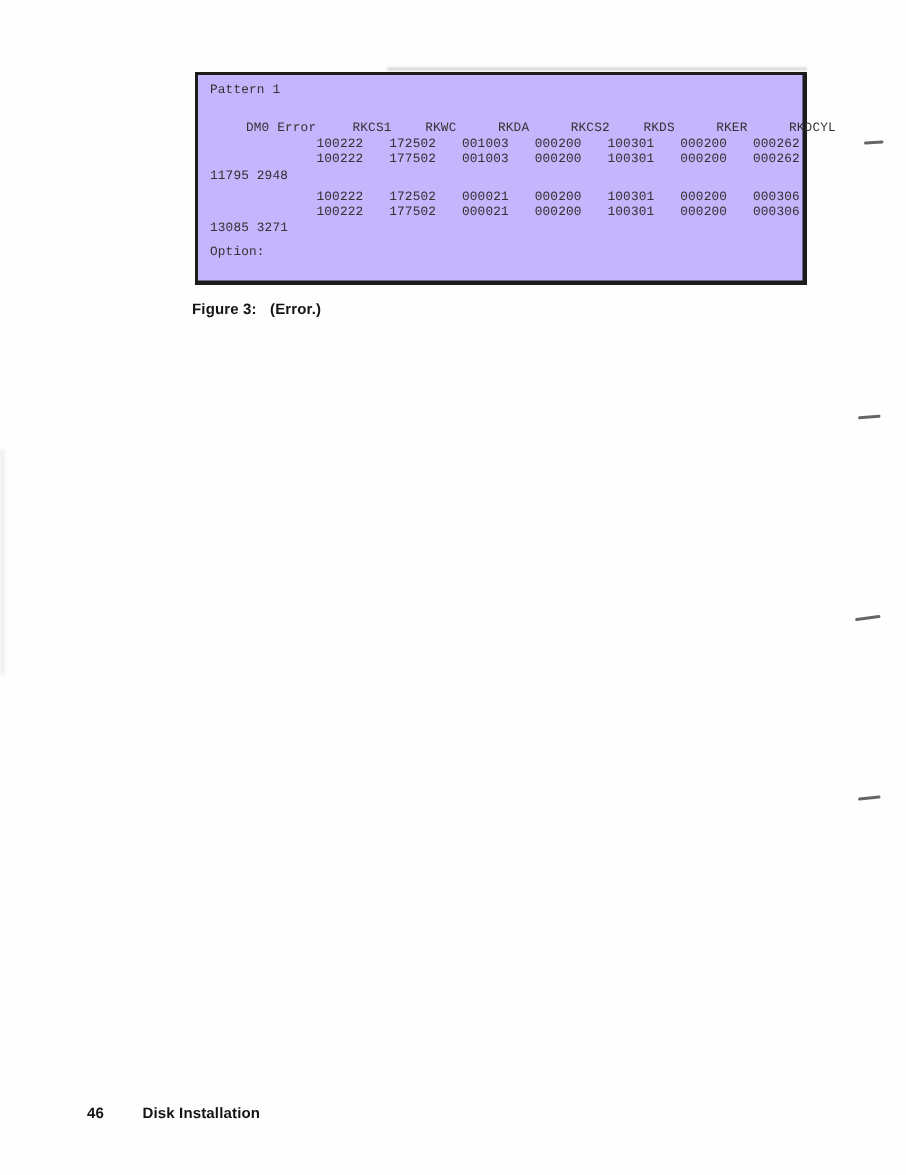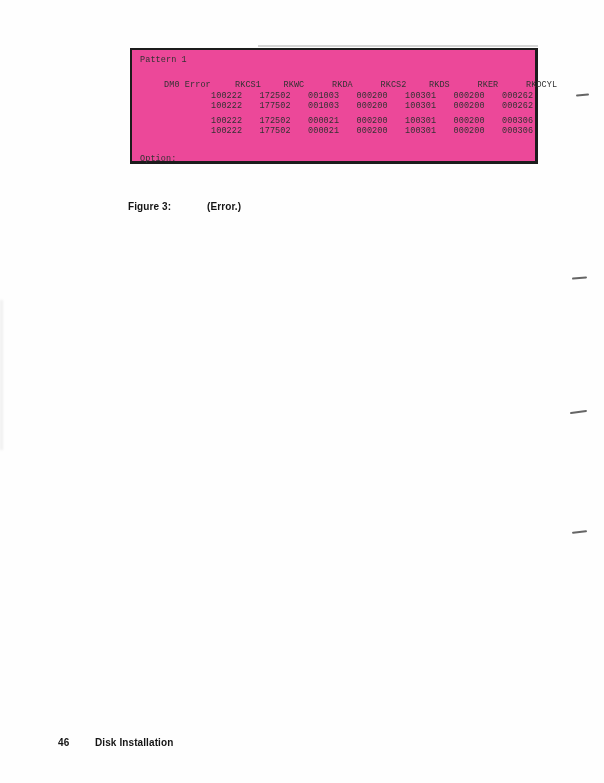--- a/index.html
+++ b/index.html
@@ -8,54 +8,53 @@
     position: relative;
     background: #fefefe;
     overflow: hidden;
     font-family: "Liberation Sans", sans-serif;
   }
 
   
   .terminal-box {
     position: absolute;
     left: 130px; top: 48px;
-    width: 408px; height: 116px;
+    width: 408px; height: 142px;
     border: 2px solid #1c1c1c;
     border-right-width: 3px;
     border-bottom-width: 3px;
-    background: #ec4899;
+    background: #c4b5fd;
     padding: 5px 0 0 8px;
   }
   .term-line {
     display: flex;
     height: 10.4px;
     font-family: "Liberation Mono", "DejaVu Sans Mono", monospace;
     font-size: 8.5px;
     line-height: 10.4px;
     color: #323232;
     white-space: pre;
     letter-spacing: 0.1px;
   }
   .term-line .lab { display: inline-block; width: 71px; flex: 0 0 71px; }
   .term-line .col { display: inline-block; width: 48.5px; flex: 0 0 48.5px; }
   .term-header { margin-top: 15px; margin-left: 24px; }
   .term-gap-top { margin-top: 4px; }
-  .term-option { margin-top: 18px; }
+  .term-option { margin-top: 6px; }
 
   
   .caption {
     position: absolute;
     left: 128px; top: 199px;
     display: flex;
     font-weight: bold;
     font-size: 10px;
     line-height: 15.5px;
     color: #141414;
     letter-spacing: 0.1px;
-    gap: 27px;
   }
   .caption .fig-label { width: 52px; flex: 0 0 52px; white-space: nowrap; }
   .caption .cap-lines div { white-space: nowrap; }
 
   
   .footer {
     position: absolute;
     left: 58px; top: 737px;
     display: flex;
     font-weight: bold;
@@ -102,25 +101,27 @@
 
   <div class="terminal-box">
     <div class="term-line"><span>Pattern 1</span></div>
 
     <div class="term-line term-header"><span class="lab">DM0 Error</span><span class="col">RKCS1</span><span class="col">RKWC</span><span class="col">RKDA</span><span class="col">RKCS2</span><span class="col">RKDS</span><span class="col">RKER</span><span class="col">RKDCYL</span></div>
 
     <div class="term-line"><span class="lab"></span><span class="col">100222</span><span class="col">172502</span><span class="col">001003</span><span class="col">000200</span><span class="col">100301</span><span class="col">000200</span><span class="col">000262</span></div>
 
     <div class="term-line"><span class="lab"></span><span class="col">100222</span><span class="col">177502</span><span class="col">001003</span><span class="col">000200</span><span class="col">100301</span><span class="col">000200</span><span class="col">000262</span></div>
 
+    <div class="term-line"><span class="lab">11795 2948</span></div>
 
     <div class="term-line term-gap-top"><span class="lab"></span><span class="col">100222</span><span class="col">172502</span><span class="col">000021</span><span class="col">000200</span><span class="col">100301</span><span class="col">000200</span><span class="col">000306</span></div>
 
     <div class="term-line"><span class="lab"></span><span class="col">100222</span><span class="col">177502</span><span class="col">000021</span><span class="col">000200</span><span class="col">100301</span><span class="col">000200</span><span class="col">000306</span></div>
 
+    <div class="term-line"><span class="lab">13085 3271</span></div>
 
     <div class="term-line term-option"><span>Option:</span></div>
   </div>
 
   <div class="caption">
     <div class="fig-label">Figure 3:</div>
     <div class="cap-lines">
       <div>(Error.)</div>
     </div>
   </div>

